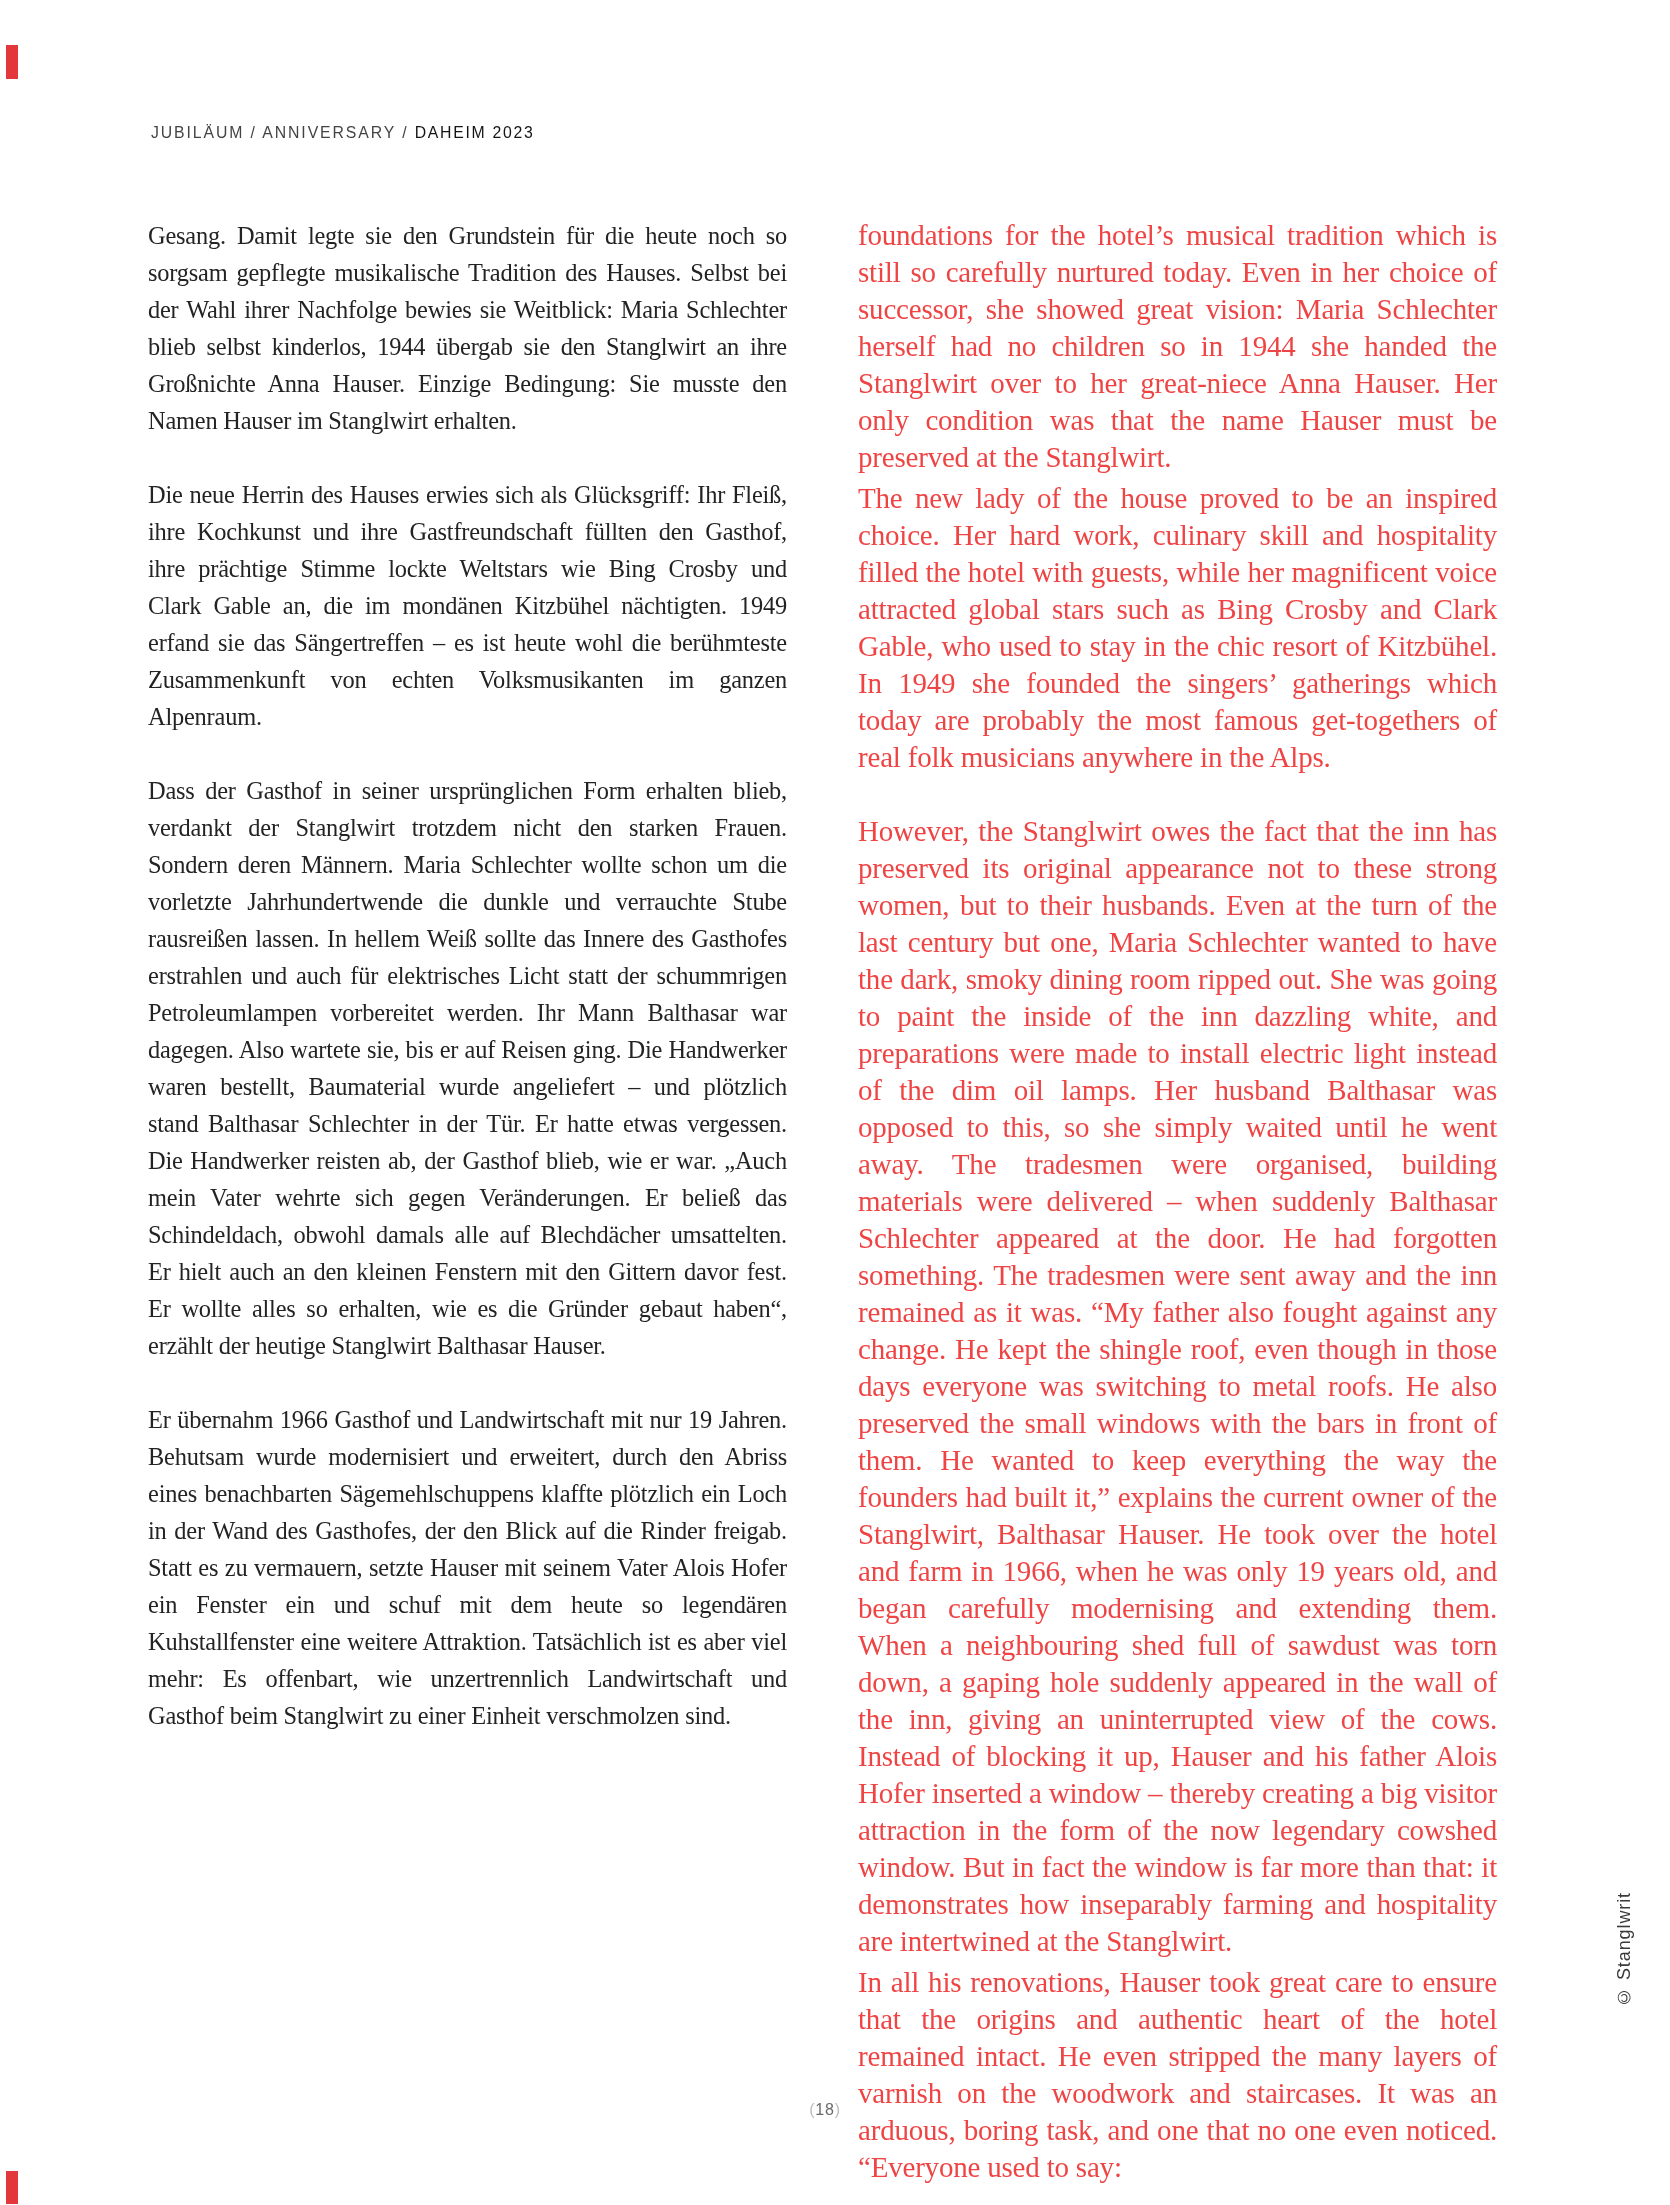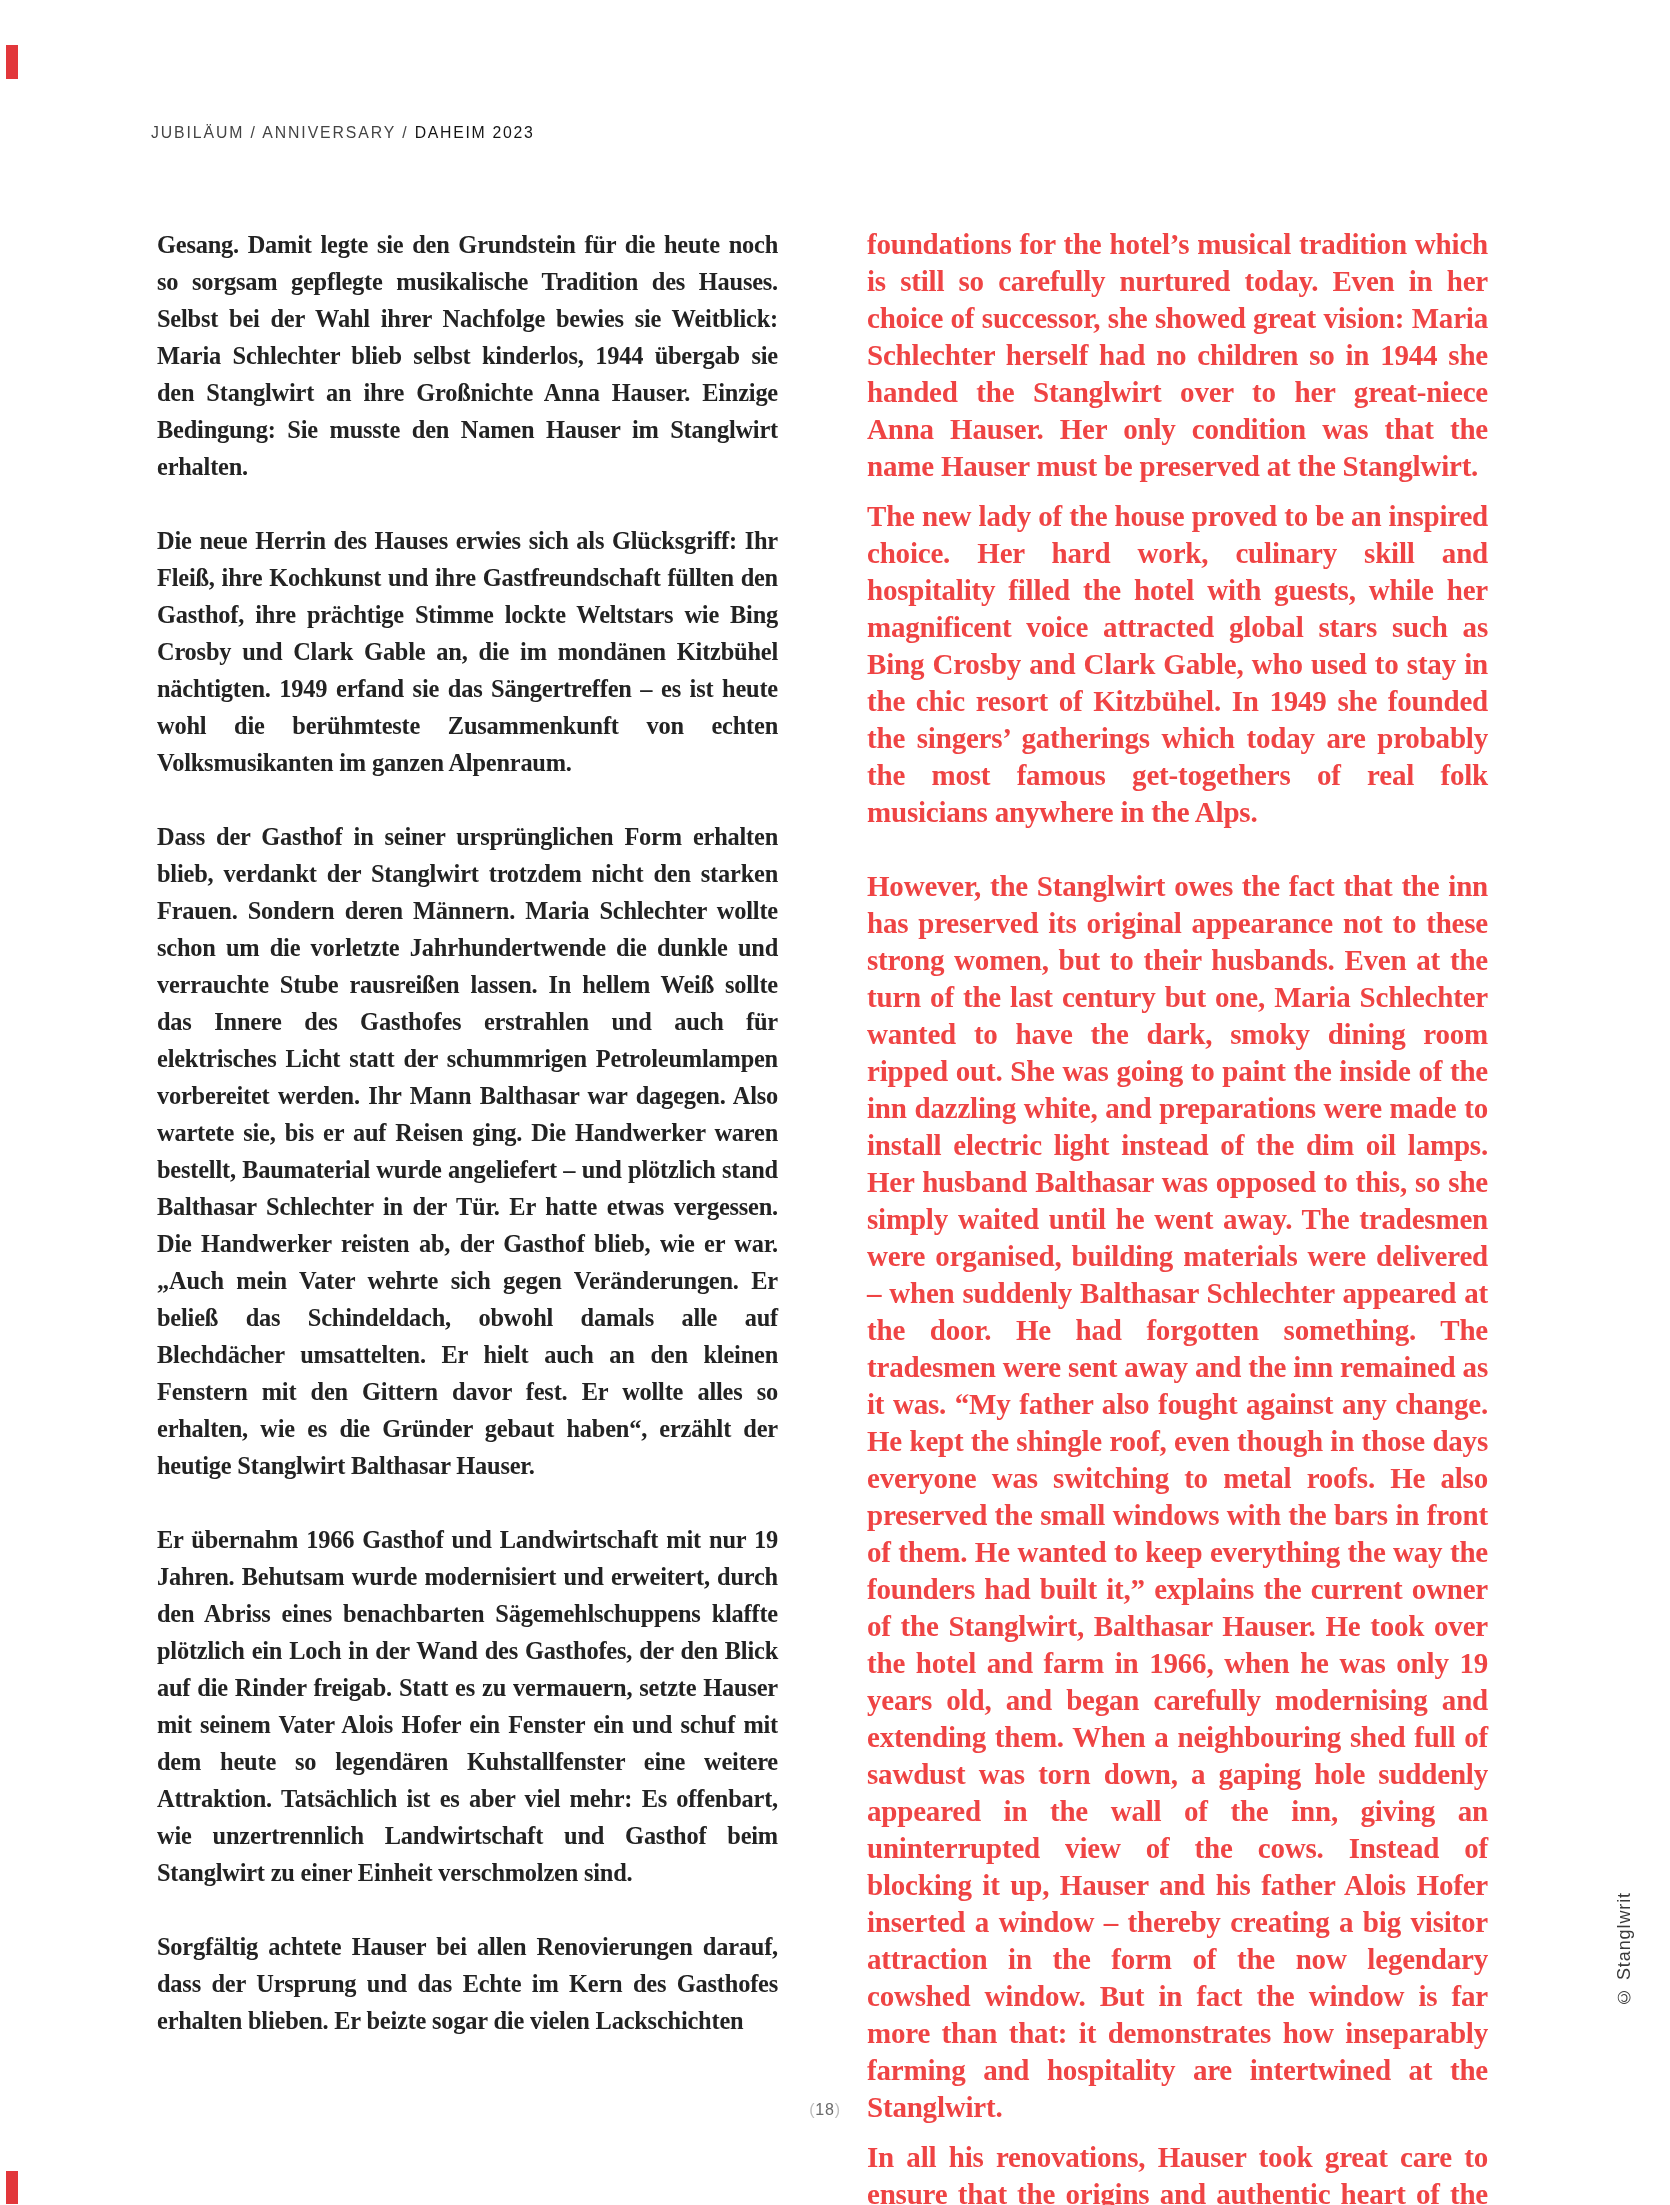--- a/index.html
+++ b/index.html
@@ -40,21 +40,21 @@
   .col {
     width: 647px;
     font-family: "Liberation Serif", serif;
     text-align: justify;
     line-height: 37px;
     letter-spacing: -0.2px;
     hyphens: auto;
   }
   .col.de { font-size: 24.4px; color: #232323; }
   .col.en { font-size: 29px; color: #ef4444; }
-  .para { margin: 13px; font-weight: bold; }
+  .para { margin: 4px; }
   .para.gap { margin-top: 37px; }
 
   
   .pagenum {
     position: absolute;
     left: 825px;
     top: 2101px;
     transform: translateX(-50%);
     font-size: 16px;
     color: #6a6a6a;
@@ -91,21 +91,20 @@
 
   <div class="kicker"><span>JUBILÄUM / ANNIVERSARY /</span><span> </span><span class="brand">DAHEIM 2023</span>
   </div>
 
   <div class="columns">
     <div class="col de" lang="de">
         <p class="para">Gesang. Damit legte sie den Grundstein für die heute noch so sorgsam gepflegte musikalische Tradition des Hauses. Selbst bei der Wahl ihrer Nachfolge bewies sie Weitblick: Maria Schlechter blieb selbst kinderlos, 1944 übergab sie den Stanglwirt an ihre Großnichte Anna Hauser. Einzige Bedingung: Sie musste den Namen Hauser im Stanglwirt erhalten.</p>
         <p class="para gap">Die neue Herrin des Hauses erwies sich als Glücksgriff: Ihr Fleiß, ihre Kochkunst und ihre Gastfreundschaft füllten den Gasthof, ihre prächtige Stimme lockte Weltstars wie Bing Crosby und Clark Gable an, die im mondänen Kitzbühel nächtigten. 1949 erfand sie das Sängertreffen – es ist heute wohl die berühmteste Zusammenkunft von echten Volksmusikanten im ganzen Alpenraum.</p>
         <p class="para gap">Dass der Gasthof in seiner ursprünglichen Form erhalten blieb, verdankt der Stanglwirt trotzdem nicht den starken Frauen. Sondern deren Männern. Maria Schlechter wollte schon um die vorletzte Jahrhundertwende die dunkle und verrauchte Stube rausreißen lassen. In hellem Weiß sollte das Innere des Gasthofes erstrahlen und auch für elektrisches Licht statt der schummrigen Petroleumlampen vorbereitet werden. Ihr Mann Balthasar war dagegen. Also wartete sie, bis er auf Reisen ging. Die Handwerker waren bestellt, Baumaterial wurde angeliefert – und plötzlich stand Balthasar Schlechter in der Tür. Er hatte etwas vergessen. Die Handwerker reisten ab, der Gasthof blieb, wie er war. „Auch mein Vater wehrte sich gegen Veränderungen. Er beließ das Schindeldach, obwohl damals alle auf Blechdächer umsattelten. Er hielt auch an den kleinen Fenstern mit den Gittern davor fest. Er wollte alles so erhalten, wie es die Gründer gebaut haben“, erzählt der heutige Stanglwirt Balthasar Hauser.</p>
         <p class="para gap">Er übernahm 1966 Gasthof und Landwirtschaft mit nur 19 Jahren. Behutsam wurde modernisiert und erweitert, durch den Abriss eines benachbarten Sägemehlschuppens klaffte plötzlich ein Loch in der Wand des Gasthofes, der den Blick auf die Rinder freigab. Statt es zu vermauern, setzte Hauser mit seinem Vater Alois Hofer ein Fenster ein und schuf mit dem heute so legendären Kuhstallfenster eine weitere Attraktion. Tatsächlich ist es aber viel mehr: Es offenbart, wie unzertrennlich Landwirtschaft und Gasthof beim Stanglwirt zu einer Einheit verschmolzen sind.</p>
-        <p class="para gap">Sorgfältig achtete Hauser bei allen Renovierungen darauf, dass der Ursprung und das Echte im Kern des Gasthofes erhalten blieben. Er beizte sogar die vielen Lackschichten</p>
       </div>
     <div class="col en" lang="en">
         <p class="para">foundations for the hotel’s musical tradition which is still so carefully nurtured today. Even in her choice of successor, she showed great vision: Maria Schlechter herself had no children so in 1944 she handed the Stanglwirt over to her great-niece Anna Hauser. Her only condition was that the name Hauser must be preserved at the Stanglwirt.</p>
         <p class="para">The new lady of the house proved to be an inspired choice. Her hard work, culinary skill and hospitality filled the hotel with guests, while her magnificent voice attracted global stars such as Bing Crosby and Clark Gable, who used to stay in the chic resort of Kitzbühel. In 1949 she founded the singers’ gatherings which today are probably the most famous get-togethers of real folk musicians anywhere in the Alps.</p>
         <p class="para gap">However, the Stanglwirt owes the fact that the inn has preserved its original appearance not to these strong women, but to their husbands. Even at the turn of the last century but one, Maria Schlechter wanted to have the dark, smoky dining room ripped out. She was going to paint the inside of the inn dazzling white, and preparations were made to install electric light instead of the dim oil lamps. Her husband Balthasar was opposed to this, so she simply waited until he went away. The tradesmen were organised, building materials were delivered – when suddenly Balthasar Schlechter appeared at the door. He had forgotten something. The tradesmen were sent away and the inn remained as it was. “My father also fought against any change. He kept the shingle roof, even though in those days everyone was switching to metal roofs. He also preserved the small windows with the bars in front of them. He wanted to keep everything the way the founders had built it,” explains the current owner of the Stanglwirt, Balthasar Hauser. He took over the hotel and farm in 1966, when he was only 19 years old, and began carefully modernising and extending them. When a neighbouring shed full of sawdust was torn down, a gaping hole suddenly appeared in the wall of the inn, giving an uninterrupted view of the cows. Instead of blocking it up, Hauser and his father Alois Hofer inserted a window – thereby creating a big visitor attraction in the form of the now legendary cowshed window. But in fact the window is far more than that: it demonstrates how inseparably farming and hospitality are intertwined at the Stanglwirt.</p>
         <p class="para">In all his renovations, Hauser took great care to ensure that the origins and authentic heart of the hotel remained intact. He even stripped the many layers of varnish on the woodwork and staircases. It was an arduous, boring task, and one that no one even noticed. “Everyone used to say:</p>
       </div>
   </div>
 
   <div class="pagenum"><span class="paren">(</span><span>18</span><span class="paren">)</span>

